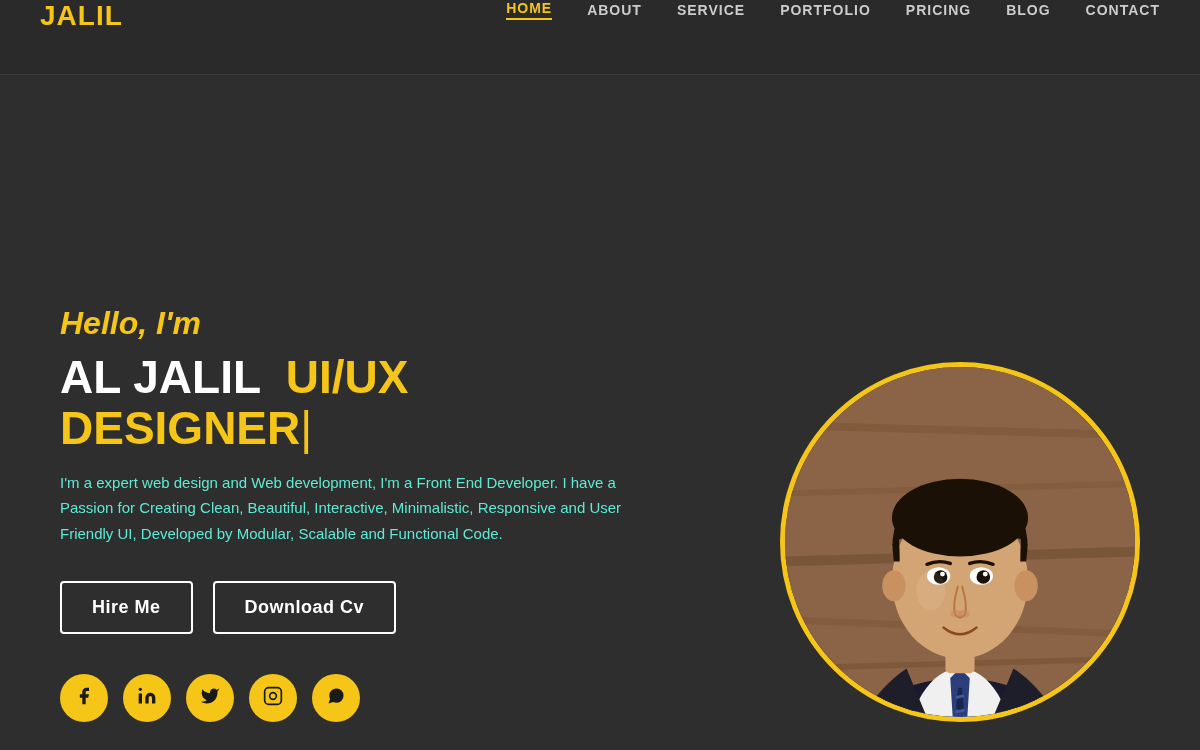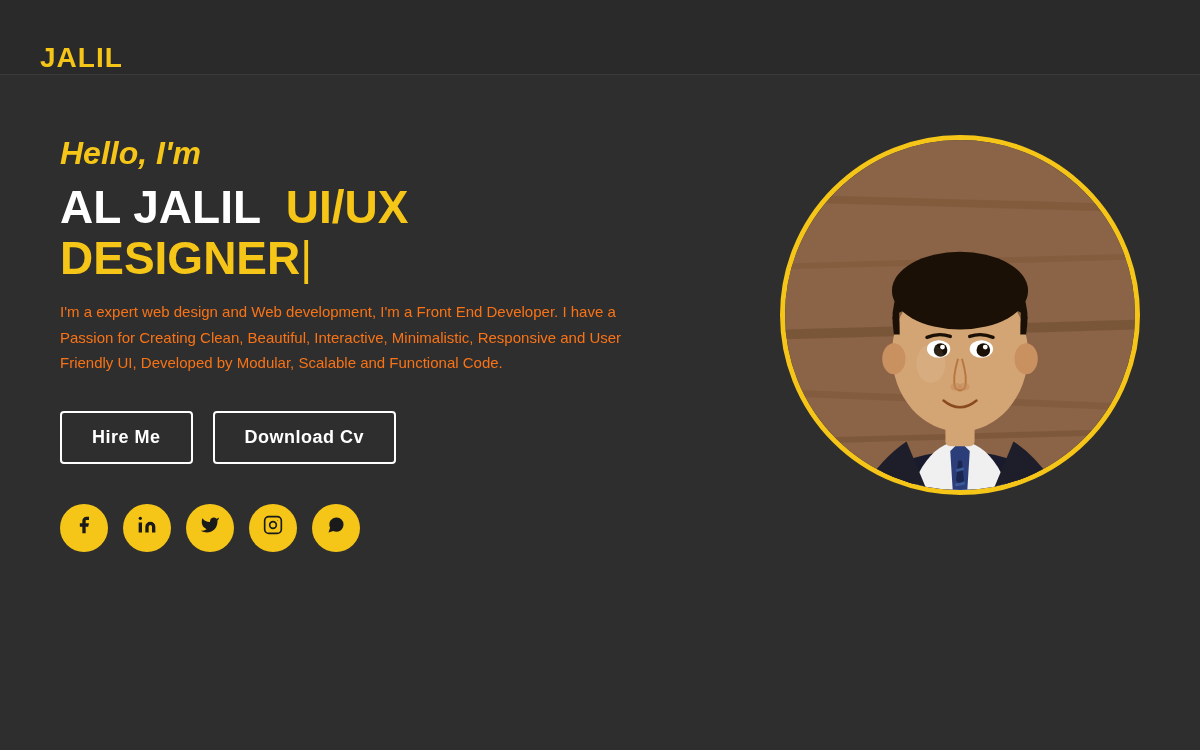--- a/index.html
+++ b/index.html
@@ -9,21 +9,21 @@
       height: 750px;
       overflow: hidden;
       font-family: 'Segoe UI', Arial, sans-serif;
       background-color: #2e2e2e;
       color: #ffffff;
     }
 
     
     header {
       display: flex;
-      align-items: flex-end;
+      align-items: flex-start;
       justify-content: space-between;
       padding: 0 40px;
       height: 75px;
       background-color: #2a2a2a;
       border-bottom: 1px solid #3a3a3a;
     }
 
     .logo {
       font-size: 28px;
       font-weight: 700;
@@ -48,21 +48,21 @@
 
     .nav-item.active {
       color: #f5c518;
       border-bottom: 2px solid #f5c518;
       padding-bottom: 2px;
     }
 
     
     .hero {
       display: flex;
-      align-items: flex-start;
+      align-items: flex-end;
       justify-content: space-between;
       padding: 60px 60px 28px 60px;
       height: calc(750px - 75px);
       background-color: #2e2e2e;
     }
 
     .hero-left {
       flex: 1;
       max-width: 600px;
     }
@@ -93,21 +93,21 @@
       animation: blink 1s infinite;
     }
 
     @keyframes blink {
       0%, 100% { opacity: 1; }
       50% { opacity: 0; }
     }
 
     .description {
       font-size: 15px;
-      color: #f97316;
+      color: #5eead4;
       line-height: 1.7;
       max-width: 580px;
       margin-bottom: 35px;
     }
 
     .buttons {
       display: flex;
       gap: 20px;
       margin-bottom: 40px;
     }
@@ -175,20 +175,29 @@
       width: 100%;
       height: 100%;
     }
 
   </style>
 </head>
 <body>
 
 <header>
   <div class="logo">JALIL</div>
+  <nav>
+    <a class="nav-item active">HOME</a>
+    <a class="nav-item">ABOUT</a>
+    <a class="nav-item">SERVICE</a>
+    <a class="nav-item">PORTFOLIO</a>
+    <a class="nav-item">PRICING</a>
+    <a class="nav-item">BLOG</a>
+    <a class="nav-item">CONTACT</a>
+  </nav>
 </header>
 
 <section class="hero">
 
   <div class="hero-left">
 
     <div class="hello-text">Hello, I'm</div>
 
     <div class="name-title">
       <span>AL JALIL</span>

